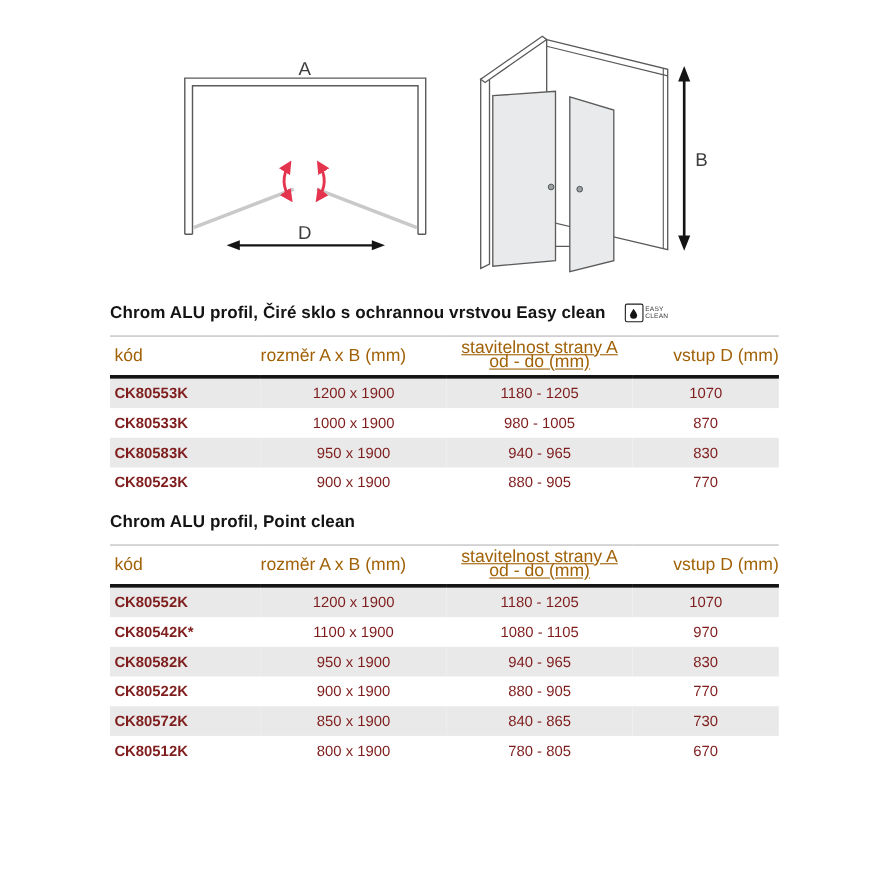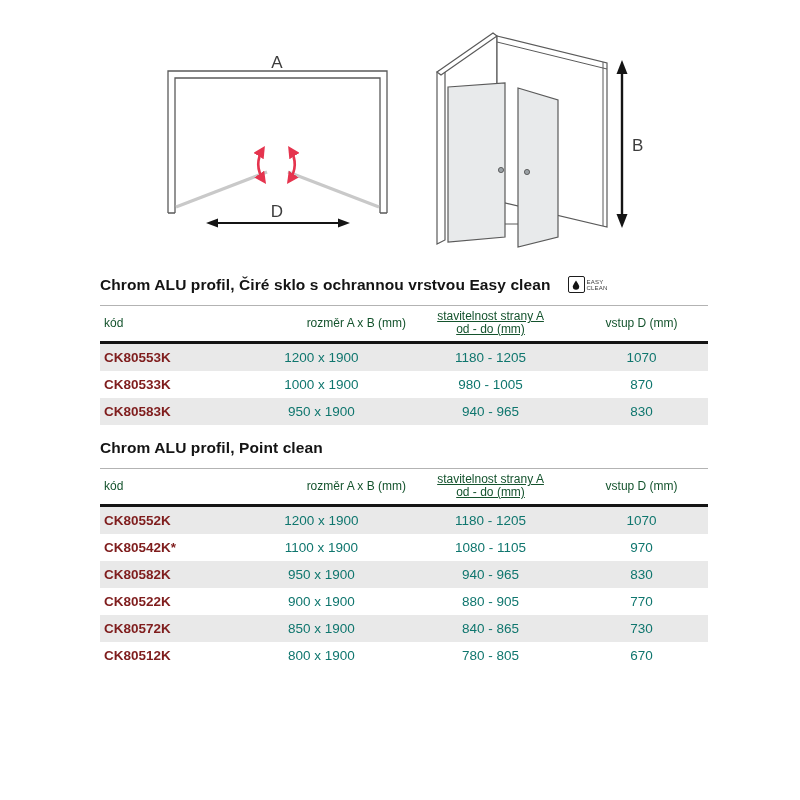--- a/index.html
+++ b/index.html
@@ -20,29 +20,29 @@
   .badge { display:inline-flex; align-items:center; gap:2px; }
   .badge-box {
     width:15px; height:15px; border:1.6px solid #1d1d1d; border-radius:2px;
     display:inline-flex; align-items:center; justify-content:center; background:#fff;
   }
   .badge-text { display:flex; flex-direction:column; font-size:6px; line-height:6px; color:#3a3a3a; letter-spacing:0.2px; }
 
   table { width:100%; border-collapse:collapse; table-layout:fixed; }
   thead tr { border-top:1px solid #b3b3b3; border-bottom:3px solid #141414; }
   th {
-    font-weight:400; color:#14532d; font-size:12px; padding:4px 0 5px 0;
+    font-weight:400; color:#a16207; font-size:16px; padding:4px 0 5px 0;
     vertical-align:middle; white-space:pre-line; line-height:13px;
   }
   th.c1 { text-align:left; padding-left:4px; width:22%; }
-  th.c2 { text-align:right; width:28%; }
+  th.c2 { text-align:left; width:28%; }
   th.c3 { text-align:center; width:28%;text-decoration:underline; }
-  th.c4 { text-align:center; width:22%; }
+  th.c4 { text-align:right; width:22%; }
   td {
-    height:27px; font-size:13.5px; color:#0f766e; text-align:center; padding:0;
+    height:27px; font-size:13.5px; color:#7f1d1d; text-align:center; padding:0;
     line-height:27px; white-space:nowrap;
   }
   td:first-child { text-align:left; padding-left:4px; font-weight:700; color:#7f1d1d; }
   tbody tr:nth-child(odd) { background:#e9e9e9; }
 
   .section-point { margin-top:14px; }
 </style>
 </head>
 <body>
 
@@ -139,20 +139,26 @@
               <td>1000 x 1900</td>
               <td>980 - 1005</td>
               <td>870</td>
             </tr>
             <tr>
               <td>CK80583K</td>
               <td>950 x 1900</td>
               <td>940 - 965</td>
               <td>830</td>
             </tr>
+            <tr>
+              <td>CK80523K</td>
+              <td>900 x 1900</td>
+              <td>880 - 905</td>
+              <td>770</td>
+            </tr>
           </tbody>
       </table>
     </section>
 
     <section class="section-point">
       <div class="section-title-row">
         <h2>Chrom ALU profil, Point clean</h2>
       </div>
       <table>
         <thead>

